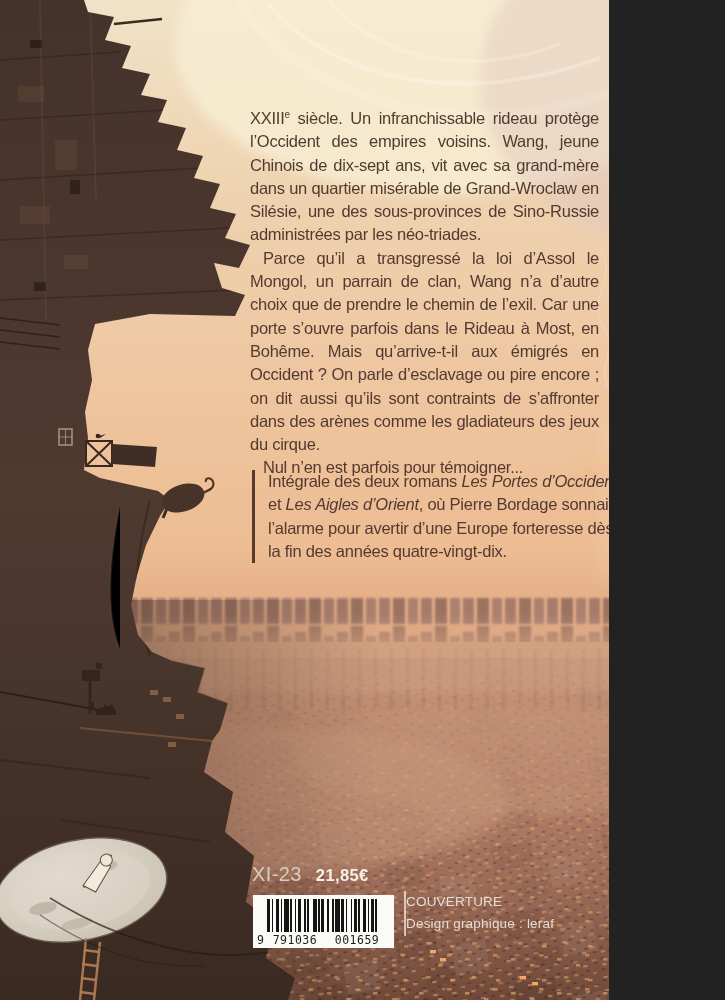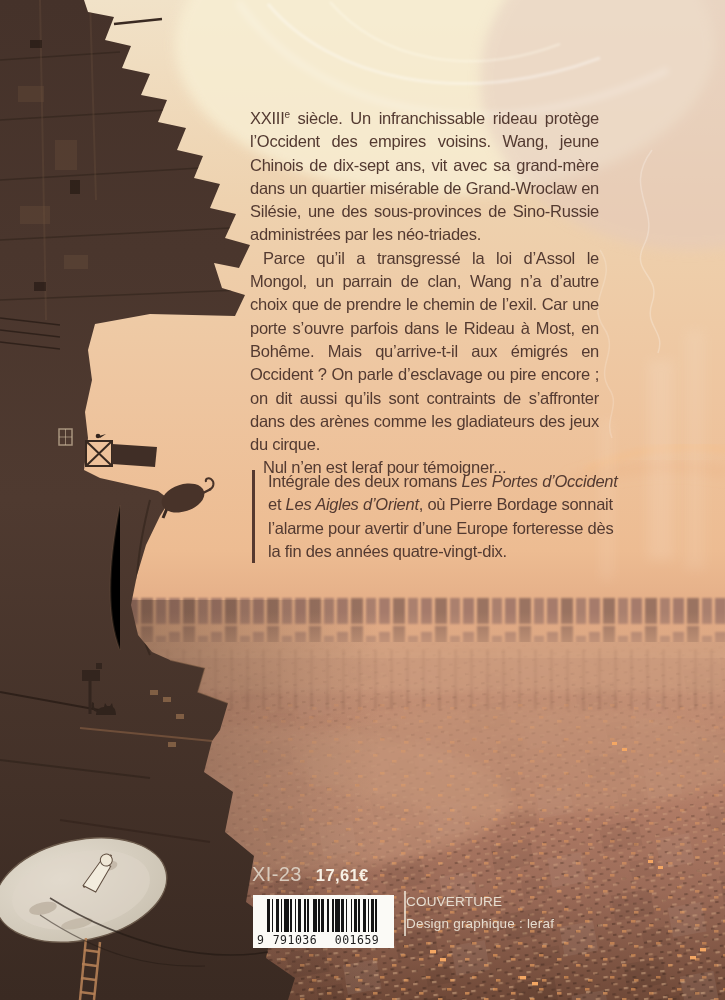--- a/index.html
+++ b/index.html
@@ -1,17 +1,17 @@
 <!DOCTYPE html>
 <html><head>
 <meta charset="utf-8">
 <style>
   html,body{margin:0;padding:0;background:#222;}
   .cover{
-    position:relative;width:725px;height:1000px;overflow:hidden;
+    position:relative;width:609px;height:1000px;overflow:hidden;
     font-family:"Liberation Sans","DejaVu Sans",sans-serif;
     -webkit-font-smoothing:antialiased;
   }
   .cover svg.art{position:absolute;inset:0;display:block;}
 
   
   .synopsis{
     position:absolute;left:250px;top:107px;width:349px;
     font-size:16.5px;line-height:23.3px;letter-spacing:-0.25px;
     color:#533a31;text-align:justify;
@@ -311,30 +311,30 @@
     </g>
     <g fill="none" stroke="#241a14">
       <path d="M50,898 C130,948 210,962 268,952" stroke-width="1.5" stroke-opacity=".7"></path>
       <path d="M40,915 C100,955 150,968 205,966" stroke-width="1.2" stroke-opacity=".5"></path>
     </g>
   </svg>
 
   <div class="synopsis">
     <p><span>XXIII</span><sup>e</sup><span> siècle. Un infranchissable rideau protège l’Occident des empires voisins. Wang, jeune Chinois de dix-sept ans, vit avec sa grand-mère dans un quartier misérable de Grand-Wroclaw en Silésie, une des sous-provinces de Sino-Russie administrées par les néo-triades.</span></p>
     <p class="ind">Parce qu’il a transgressé la loi d’Assol le Mongol, un parrain de clan, Wang n’a d’autre choix que de prendre le chemin de l’exil. Car une porte s’ouvre parfois dans le Rideau à Most, en Bohême. Mais qu’arrive-t-il aux émigrés en Occident ? On parle d’esclavage ou pire encore ; on dit aussi qu’ils sont contraints de s’affronter dans des arènes comme les gladiateurs des jeux du cirque.</p>
-    <p class="ind">Nul n’en est leraf pour témoigner...</p>
+    <p class="ind">Nul n’en est parfois pour témoigner...</p>
   </div>
 
   <div class="edition-note">
     <span>Intégrale des deux romans </span><i>Les Portes d’Occident</i><span> et </span><i>Les Aigles d’Orient</i><span>, où Pierre Bordage sonnait l’alarme pour avertir d’une Europe forteresse dès la fin des années quatre-vingt-dix.</span>
   </div>
 
   <div class="price-row">
     <span class="code">XI-23</span>
-    <span class="amount">17,61€</span>
+    <span class="amount">21,85€</span>
   </div>
 
   <div class="barcode">
     <div class="bars" id="bars">
         <span class="b" style="width: 3.1px;"></span>
         <span class="s" style="width: 1.55px;"></span>
         <span class="b" style="width: 1.55px;"></span>
         <span class="s" style="width: 3.1px;"></span>
         <span class="b" style="width: 3.1px;"></span>
         <span class="s" style="width: 1.55px;"></span>

